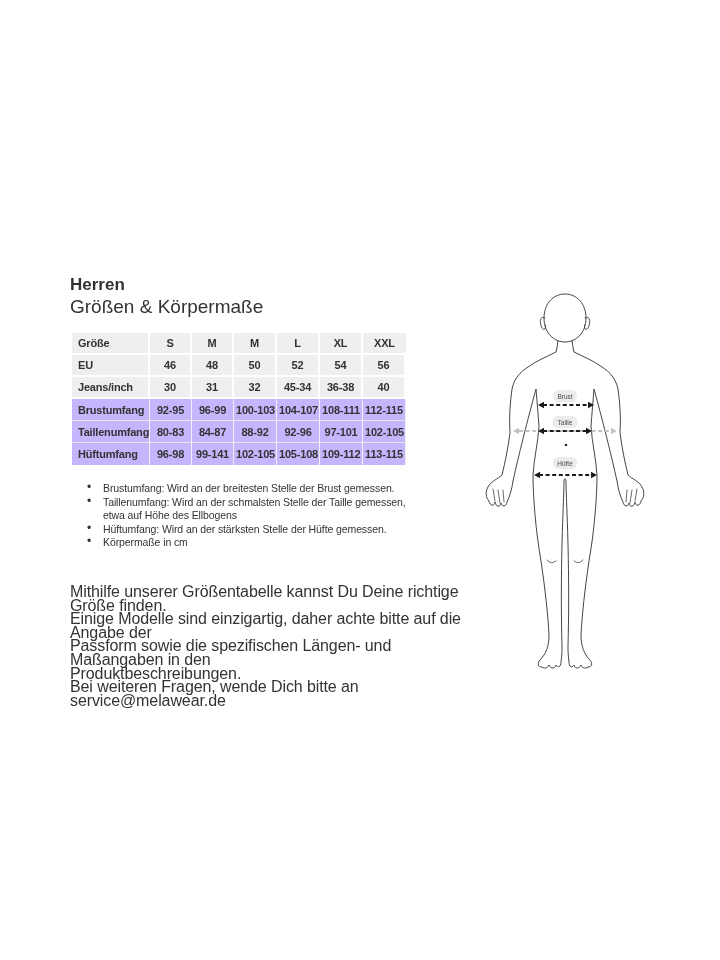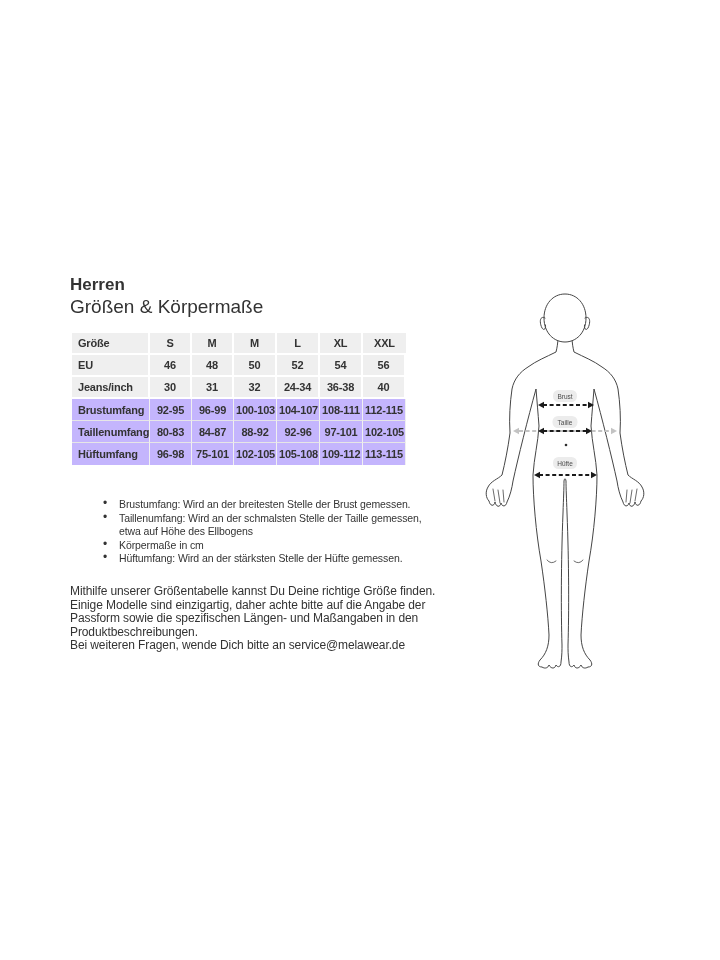--- a/index.html
+++ b/index.html
@@ -14,26 +14,26 @@
   table.sizes th, table.sizes td { height:22px; box-sizing:border-box; padding:0 2px; text-align:center; vertical-align:middle; font-weight:700; letter-spacing:-0.2px; white-space:nowrap; overflow:hidden; }
   table.sizes thead th { font-weight:700; }
   table.sizes .lbl { text-align:left; padding-left:6px; }
   table.sizes thead th, table.sizes tr.shaded td { background:var(--table-shaded-bg,#efefef); border-right:2px solid #fff; border-bottom:2px solid #fff; }
   table.sizes tr.plain td { background:#c4b5fd; border-right:1px solid var(--cell-sep,#f0f0f0); border-bottom:1px solid var(--table-border,#e6e6e6); }
   table.sizes thead th:last-child, table.sizes td:last-child { border-right:none; }
   table.sizes tbody tr.plain:last-child td { border-bottom:none; }
 
   .info { position:absolute; left:70px; top:482px; width:395px; font-size:10.5px; line-height:13.5px; letter-spacing:-0.1px; }
   .info-heading { font-weight:700; margin:0 0 4px 0; }
-  .info ul { list-style:none; margin:16px; padding:0; }
+  .info ul { list-style:none; margin:0; padding:0; }
   .info li { position:relative; padding-left:33px; }
   .info li::before { content:"\2022"; position:absolute; left:17px; top:-1px; font-size:12px; }
   .info li span { display:block; }
 
-  .notes { position:absolute; left:70px; top:585px; width:395px; font-size:12px; line-height:13.6px; letter-spacing:-0.1px; }
+  .notes { position:absolute; left:70px; top:585px; width:395px; font-size:16px; line-height:13.6px; letter-spacing:-0.1px; }
   .notes div { min-height:13.6px; }
 
   .figure { position:absolute; left:478px; top:283px; width:176px; height:395px; }
   .figure .outline { fill:none; stroke:var(--figure-outline,#444); stroke-width:1; stroke-linejoin:round; stroke-linecap:round; }
   .figure .headfill { fill:#fff; stroke:var(--figure-outline,#444); stroke-width:1; }
   .figure .detail { fill:none; stroke:var(--figure-outline,#444); stroke-width:0.8; stroke-linecap:round; }
   .figure .dash-black { stroke:var(--arrow-black,#1a1a1a); stroke-width:1.8; stroke-dasharray:4 2.6; fill:none; }
   .figure .head-black { fill:var(--arrow-black,#1a1a1a); }
   .figure .dash-grey { stroke:var(--arrow-grey,#c3c3c3); stroke-width:1.8; stroke-dasharray:4 2.6; fill:none; }
   .figure .head-grey { fill:var(--arrow-grey,#c3c3c3); }
@@ -78,21 +78,21 @@
         <td>50</td>
         <td>52</td>
         <td>54</td>
         <td>56</td>
       </tr>
       <tr class="shaded">
         <td class="lbl">Jeans/inch</td>
         <td>30</td>
         <td>31</td>
         <td>32</td>
-        <td>24-34</td>
+        <td>45-34</td>
         <td>36-38</td>
         <td>40</td>
       </tr>
       <tr class="plain">
         <td class="lbl">Brustumfang</td>
         <td>92-95</td>
         <td>96-99</td>
         <td>100-103</td>
         <td>104-107</td>
         <td>108-111</td>
@@ -103,43 +103,43 @@
         <td>80-83</td>
         <td>84-87</td>
         <td>88-92</td>
         <td>92-96</td>
         <td>97-101</td>
         <td>102-105</td>
       </tr>
       <tr class="plain">
         <td class="lbl">Hüftumfang</td>
         <td>96-98</td>
-        <td>75-101</td>
+        <td>99-141</td>
         <td>102-105</td>
         <td>105-108</td>
         <td>109-112</td>
         <td>113-115</td>
       </tr>
     </tbody>
   </table>
 
   <div class="info">
     <ul>
       <li>
           <span>Brustumfang: Wird an der breitesten Stelle der Brust gemessen.</span>
         </li>
       <li>
           <span>Taillenumfang: Wird an der schmalsten Stelle der Taille gemessen,</span>
           <span>etwa auf Höhe des Ellbogens</span>
         </li>
       <li>
+          <span>Hüftumfang: Wird an der stärksten Stelle der Hüfte gemessen.</span>
+        </li>
+      <li>
           <span>Körpermaße in cm</span>
-        </li>
-      <li>
-          <span>Hüftumfang: Wird an der stärksten Stelle der Hüfte gemessen.</span>
         </li>
     </ul>
   </div>
 
   <div class="notes">
     <div>Mithilfe unserer Größentabelle kannst Du Deine richtige Größe finden.</div>
     <div>Einige Modelle sind einzigartig, daher achte bitte auf die Angabe der</div>
     <div>Passform sowie die spezifischen Längen- und Maßangaben in den</div>
     <div>Produktbeschreibungen.</div>
     <div>Bei weiteren Fragen, wende Dich bitte an service@melawear.de</div>

